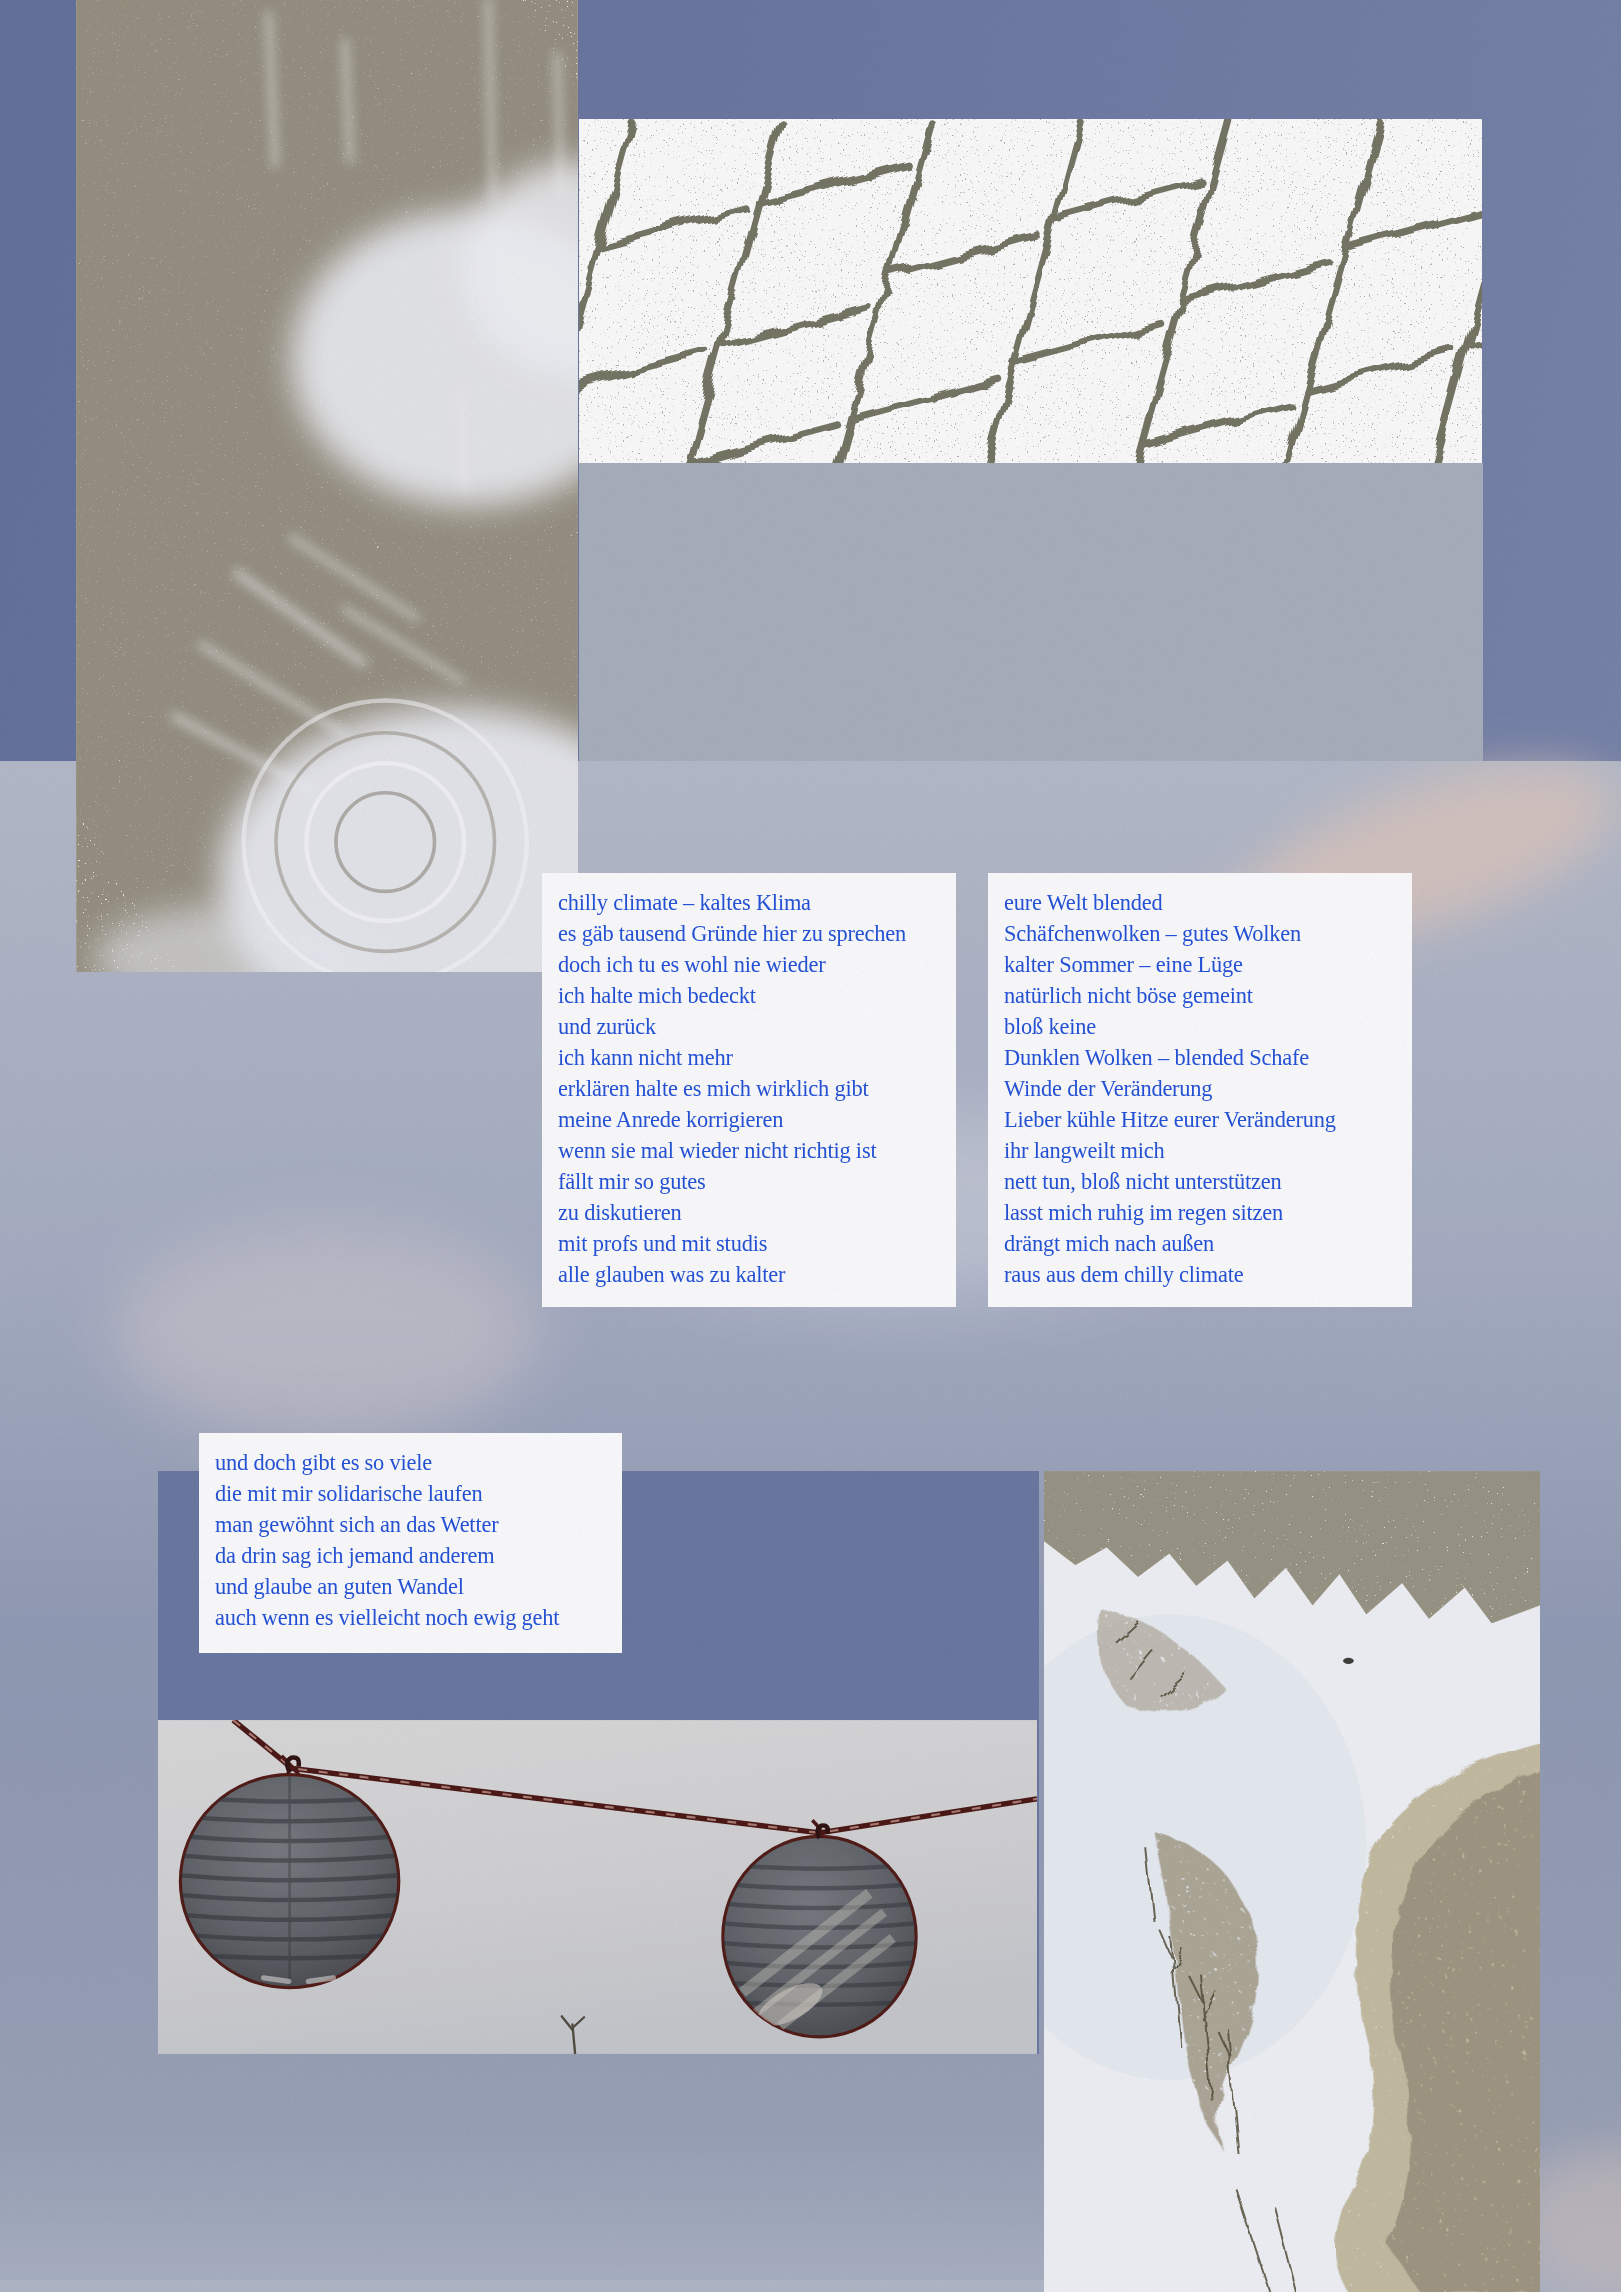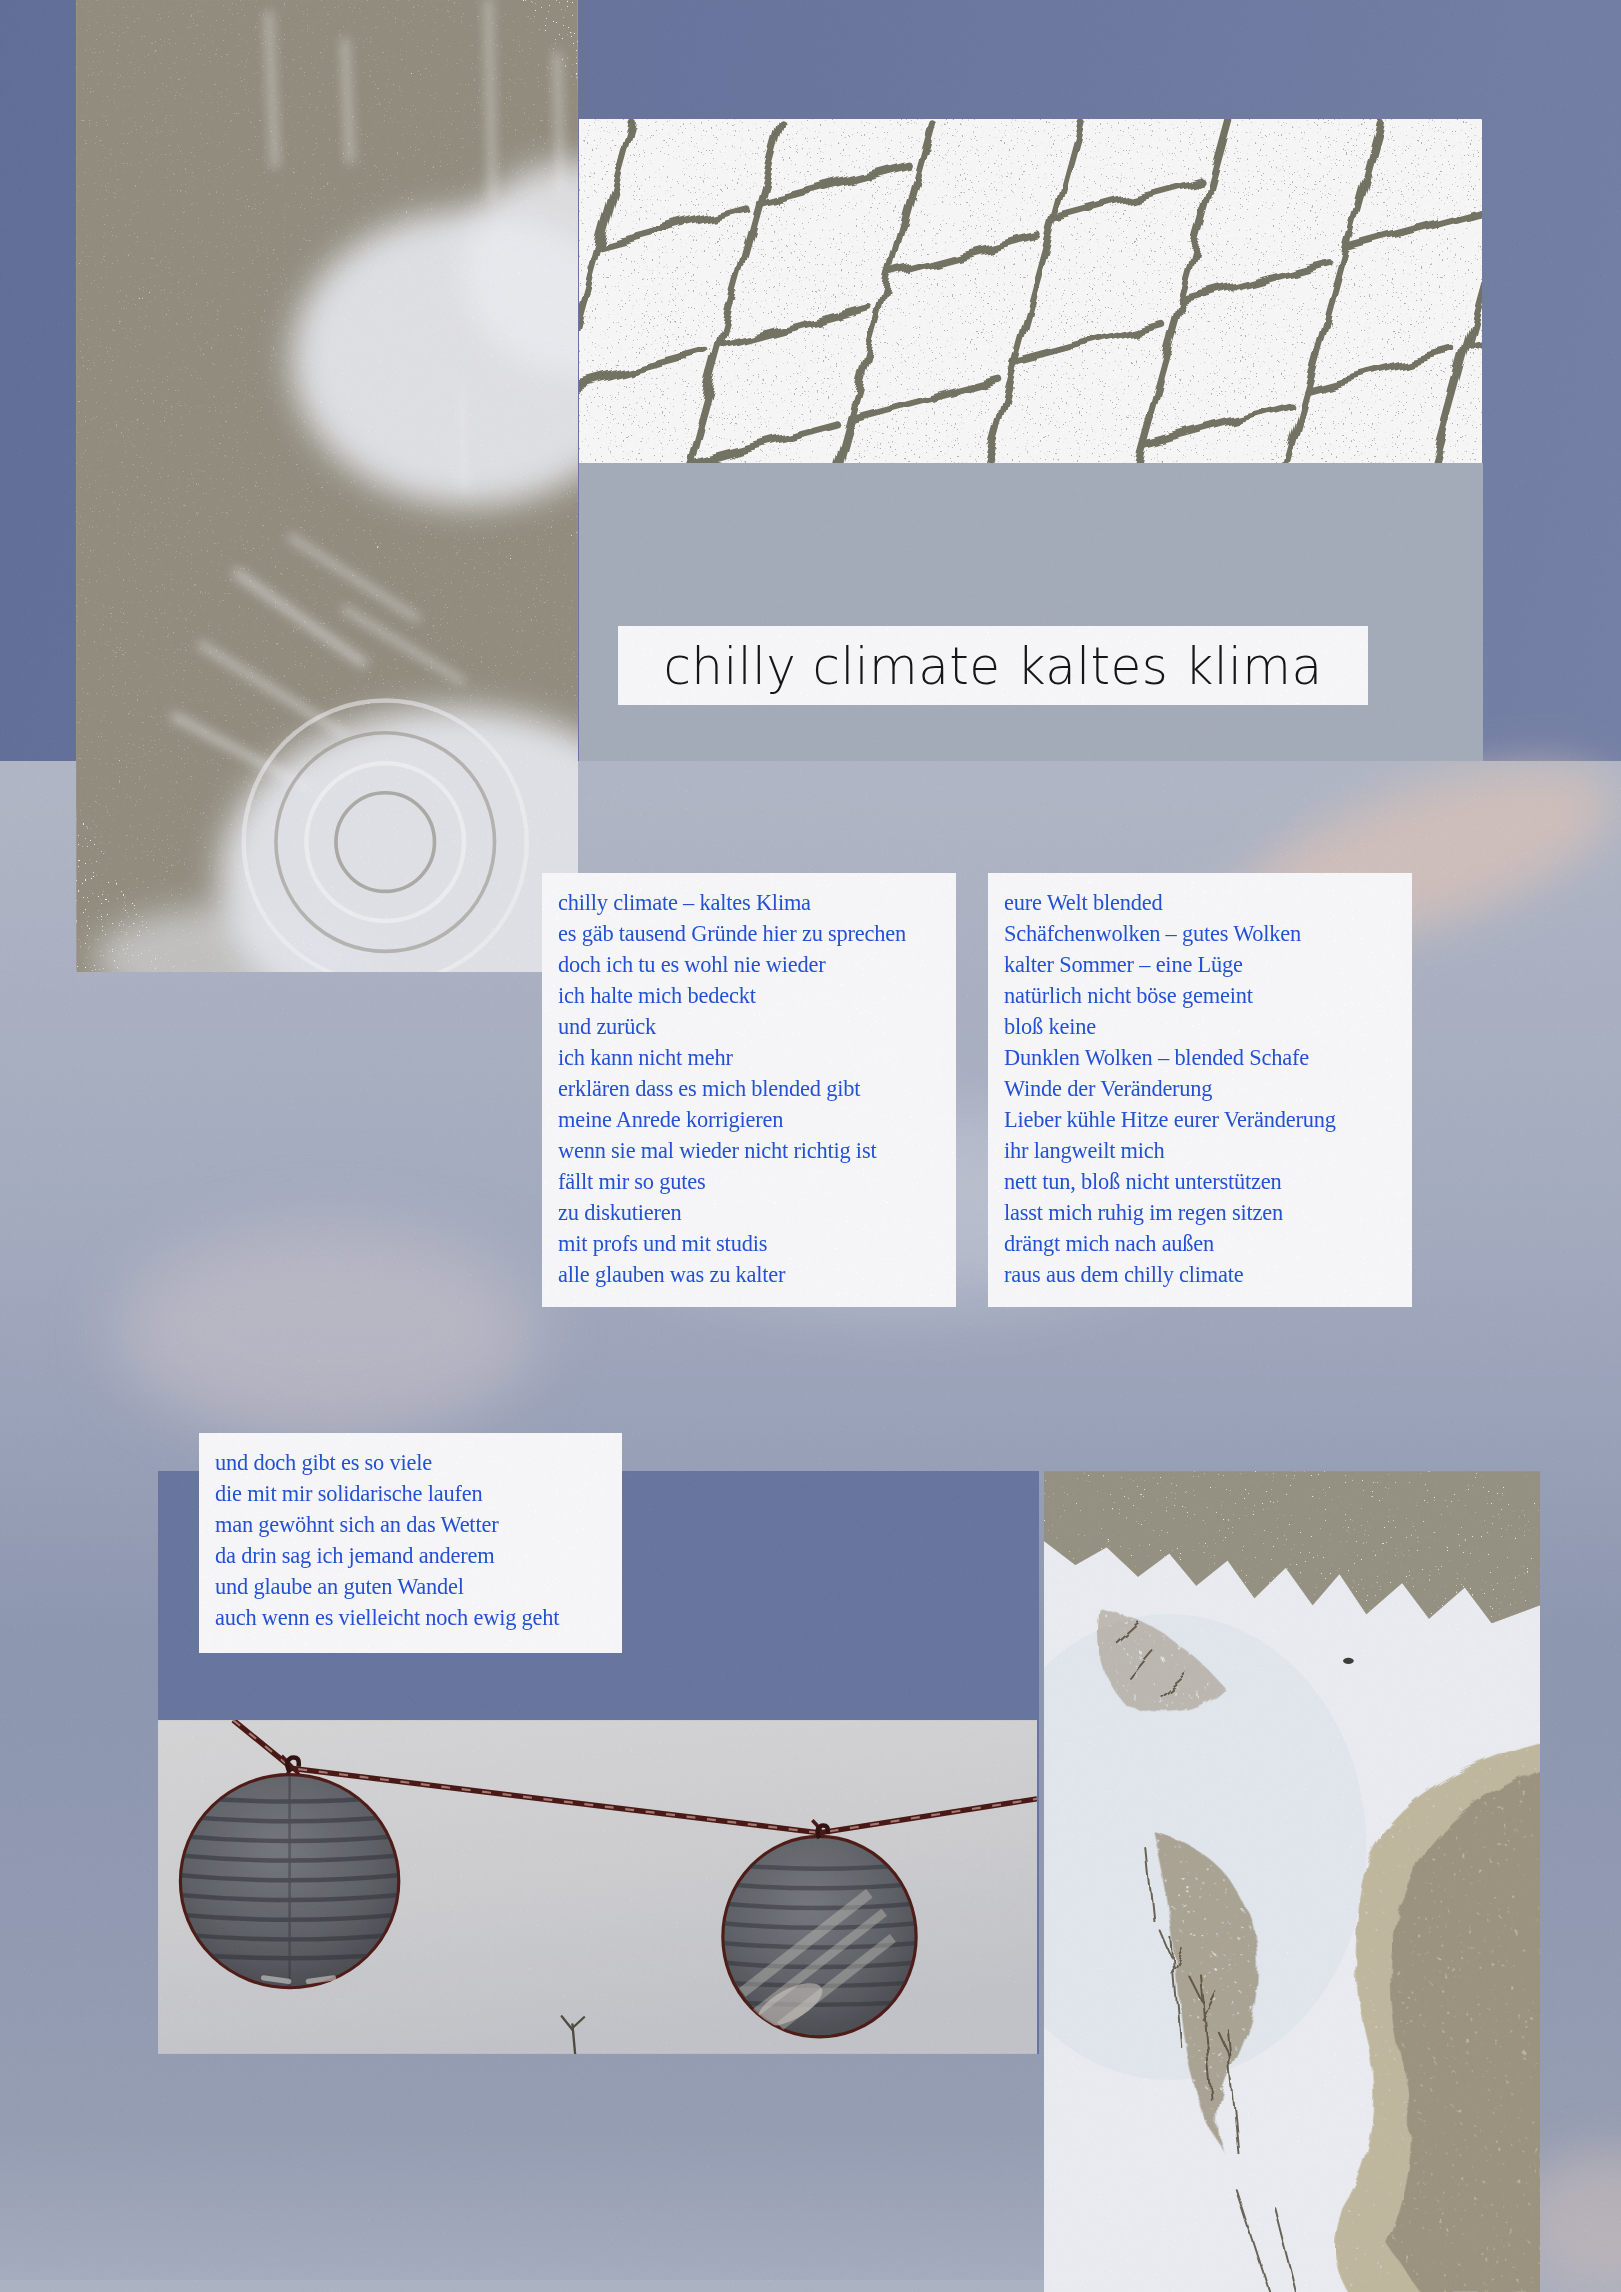--- a/index.html
+++ b/index.html
@@ -161,32 +161,29 @@
         <line x1="482" y1="270" x2="647" y2="226"></line>
       <line x1="668" y1="200" x2="833" y2="156"></line>
         <line x1="625" y1="360" x2="790" y2="316"></line>
       <line x1="852" y1="140" x2="1017" y2="96"></line>
         <line x1="808" y1="300" x2="973" y2="256"></line>
       <line x1="1032" y1="90" x2="1197" y2="46"></line>
         <line x1="989" y1="250" x2="1154" y2="206"></line>
     </g>
   </svg>
 
-  <div class="abs title-band">
-    <span>chilly climate kaltes klima</span>
-  </div>
 
   <div class="abs panel panel-left">
       <div class="poem-line">chilly climate – kaltes Klima</div>
       <div class="poem-line">es gäb tausend Gründe hier zu sprechen</div>
       <div class="poem-line">doch ich tu es wohl nie wieder</div>
       <div class="poem-line">ich halte mich bedeckt</div>
       <div class="poem-line">und zurück</div>
       <div class="poem-line">ich kann nicht mehr</div>
-      <div class="poem-line">erklären dass es mich blended gibt</div>
+      <div class="poem-line">erklären halte es mich wirklich gibt</div>
       <div class="poem-line">meine Anrede korrigieren</div>
       <div class="poem-line">wenn sie mal wieder nicht richtig ist</div>
       <div class="poem-line">fällt mir so gutes</div>
       <div class="poem-line">zu diskutieren</div>
       <div class="poem-line">mit profs und mit studis</div>
       <div class="poem-line">alle glauben was zu kalter</div>
     </div>
   <div class="abs panel panel-right">
       <div class="poem-line">eure Welt blended</div>
       <div class="poem-line">Schäfchenwolken – gutes Wolken</div>

